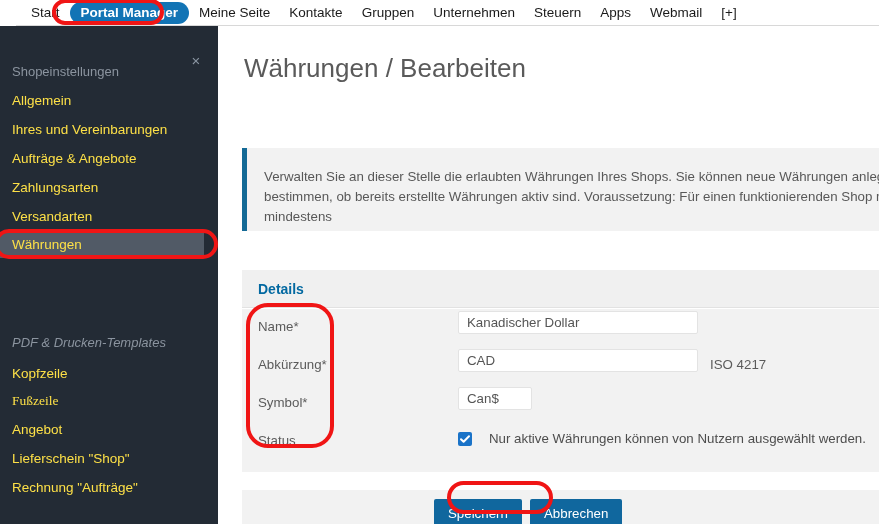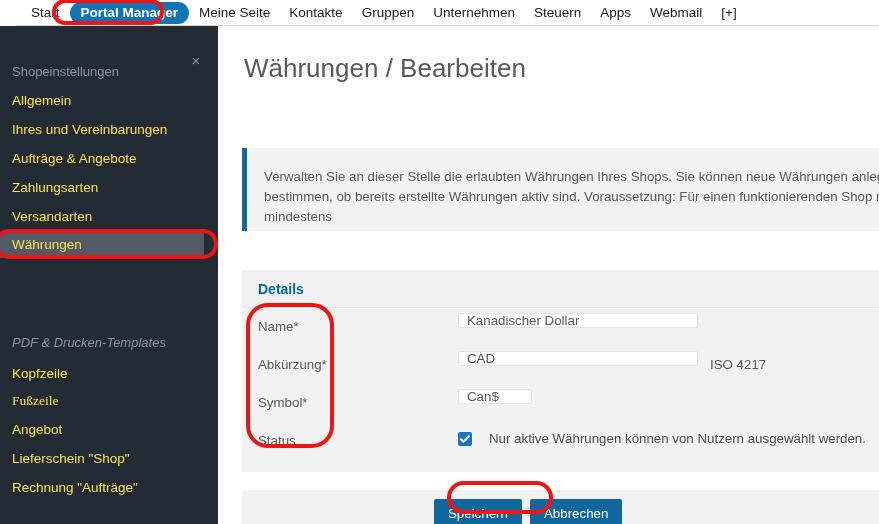--- a/index.html
+++ b/index.html
@@ -187,21 +187,21 @@
   }
   input.tf {
     font-family: "Liberation Sans", sans-serif;
     font-size: 13.3px;
     color: #555555;
     background: #ffffff;
     border: 1px solid #e3e3e3;
     border-radius: 2px;
     padding: 4px 8px;
     box-sizing: border-box;
-    height: 15px;
+    height: 23px;
     outline: none;
   }
   input.tf.wide { width: 240px; }
   input.tf.small { width: 74px; }
   .iso-hint {
     position: absolute;
     left: 468px;
     top: 9px;
     font-size: 13.3px;
     color: #5b5b5b;

